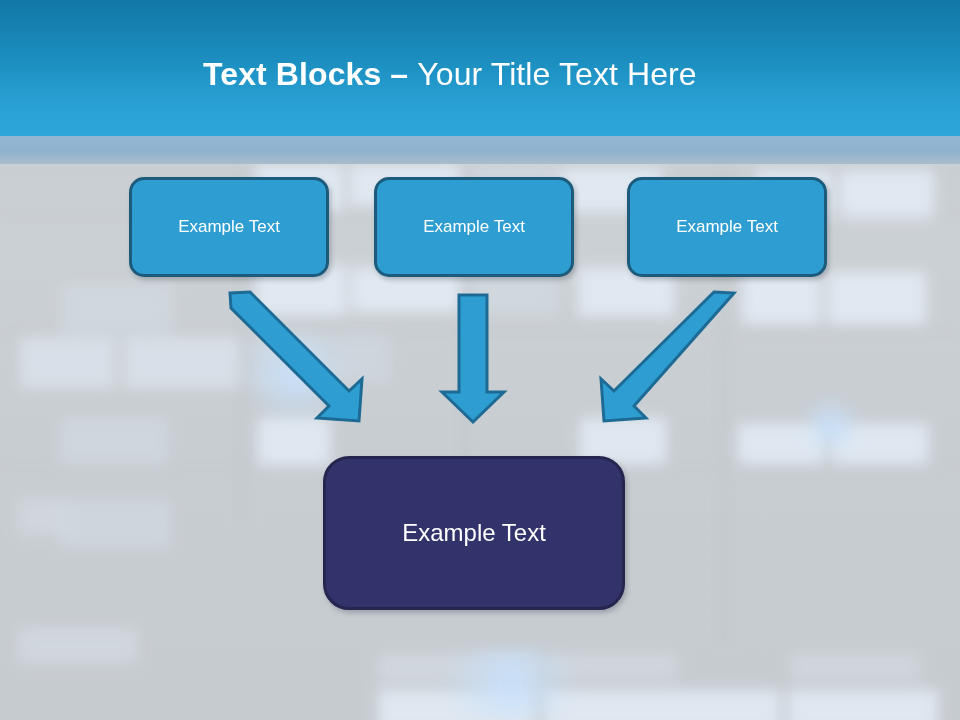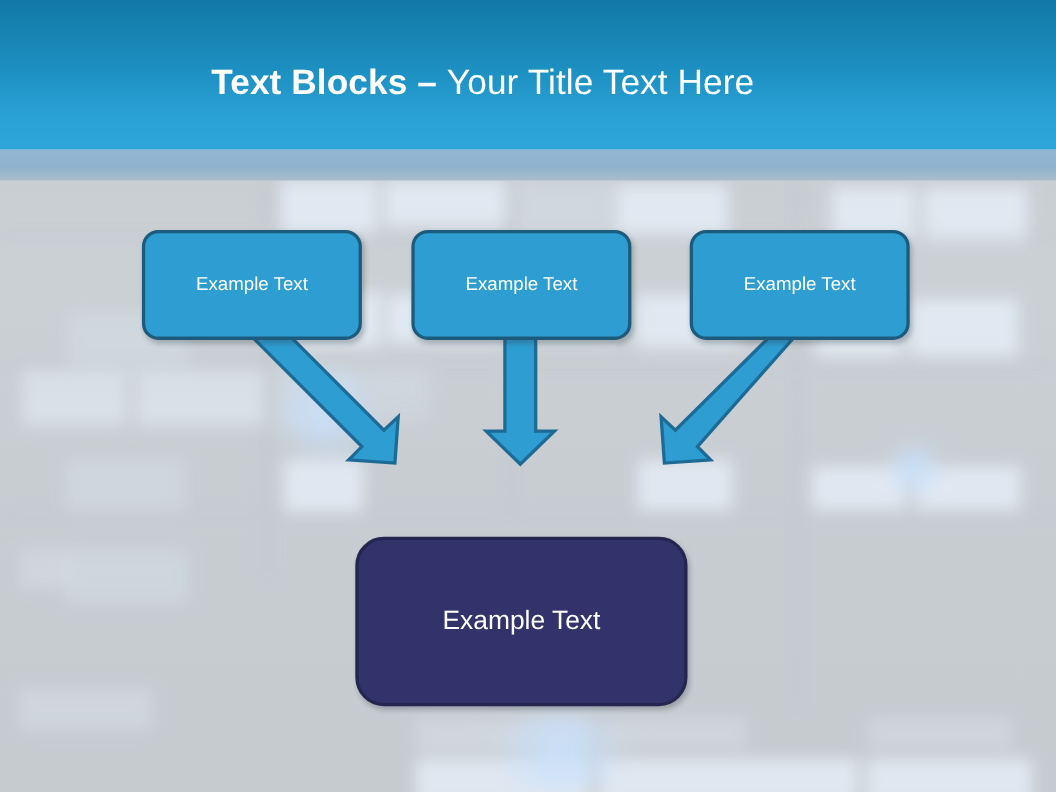--- a/index.html
+++ b/index.html
@@ -77,41 +77,40 @@
   .header-band {
     position: absolute;
     left: 0;
     top: 136px;
     width: 960px;
     height: 28px;
     background: linear-gradient(180deg, #93b7d2 0%, #8fb3ce 55%, #a9bccb 100%);
   }
   .slide-title {
     position: absolute;
-    left: 192px;
+    left: 203px;
     top: 52px;
     font-size: 32px;
     line-height: 44px;
     color: #ffffff;
     letter-spacing: 0.1px;
     white-space: nowrap;
   }
   .slide-title .bold { font-weight: bold; }
   .slide-title .light { font-weight: normal; }
 
   
   .box {
     position: absolute;
     box-sizing: border-box;
     display: flex;
     align-items: center;
     justify-content: center;
     color: #ffffff;
     box-shadow: 2px 3px 5px rgba(40,55,70,0.28);
-    margin-top: 32px;
   }
   .box-top {
     width: 200px;
     height: 100px;
     top: 177px;
     background: #2e9ed2;
     border: 3px solid #1d5b7c;
     border-radius: 15px;
     font-size: 17px;
   }

